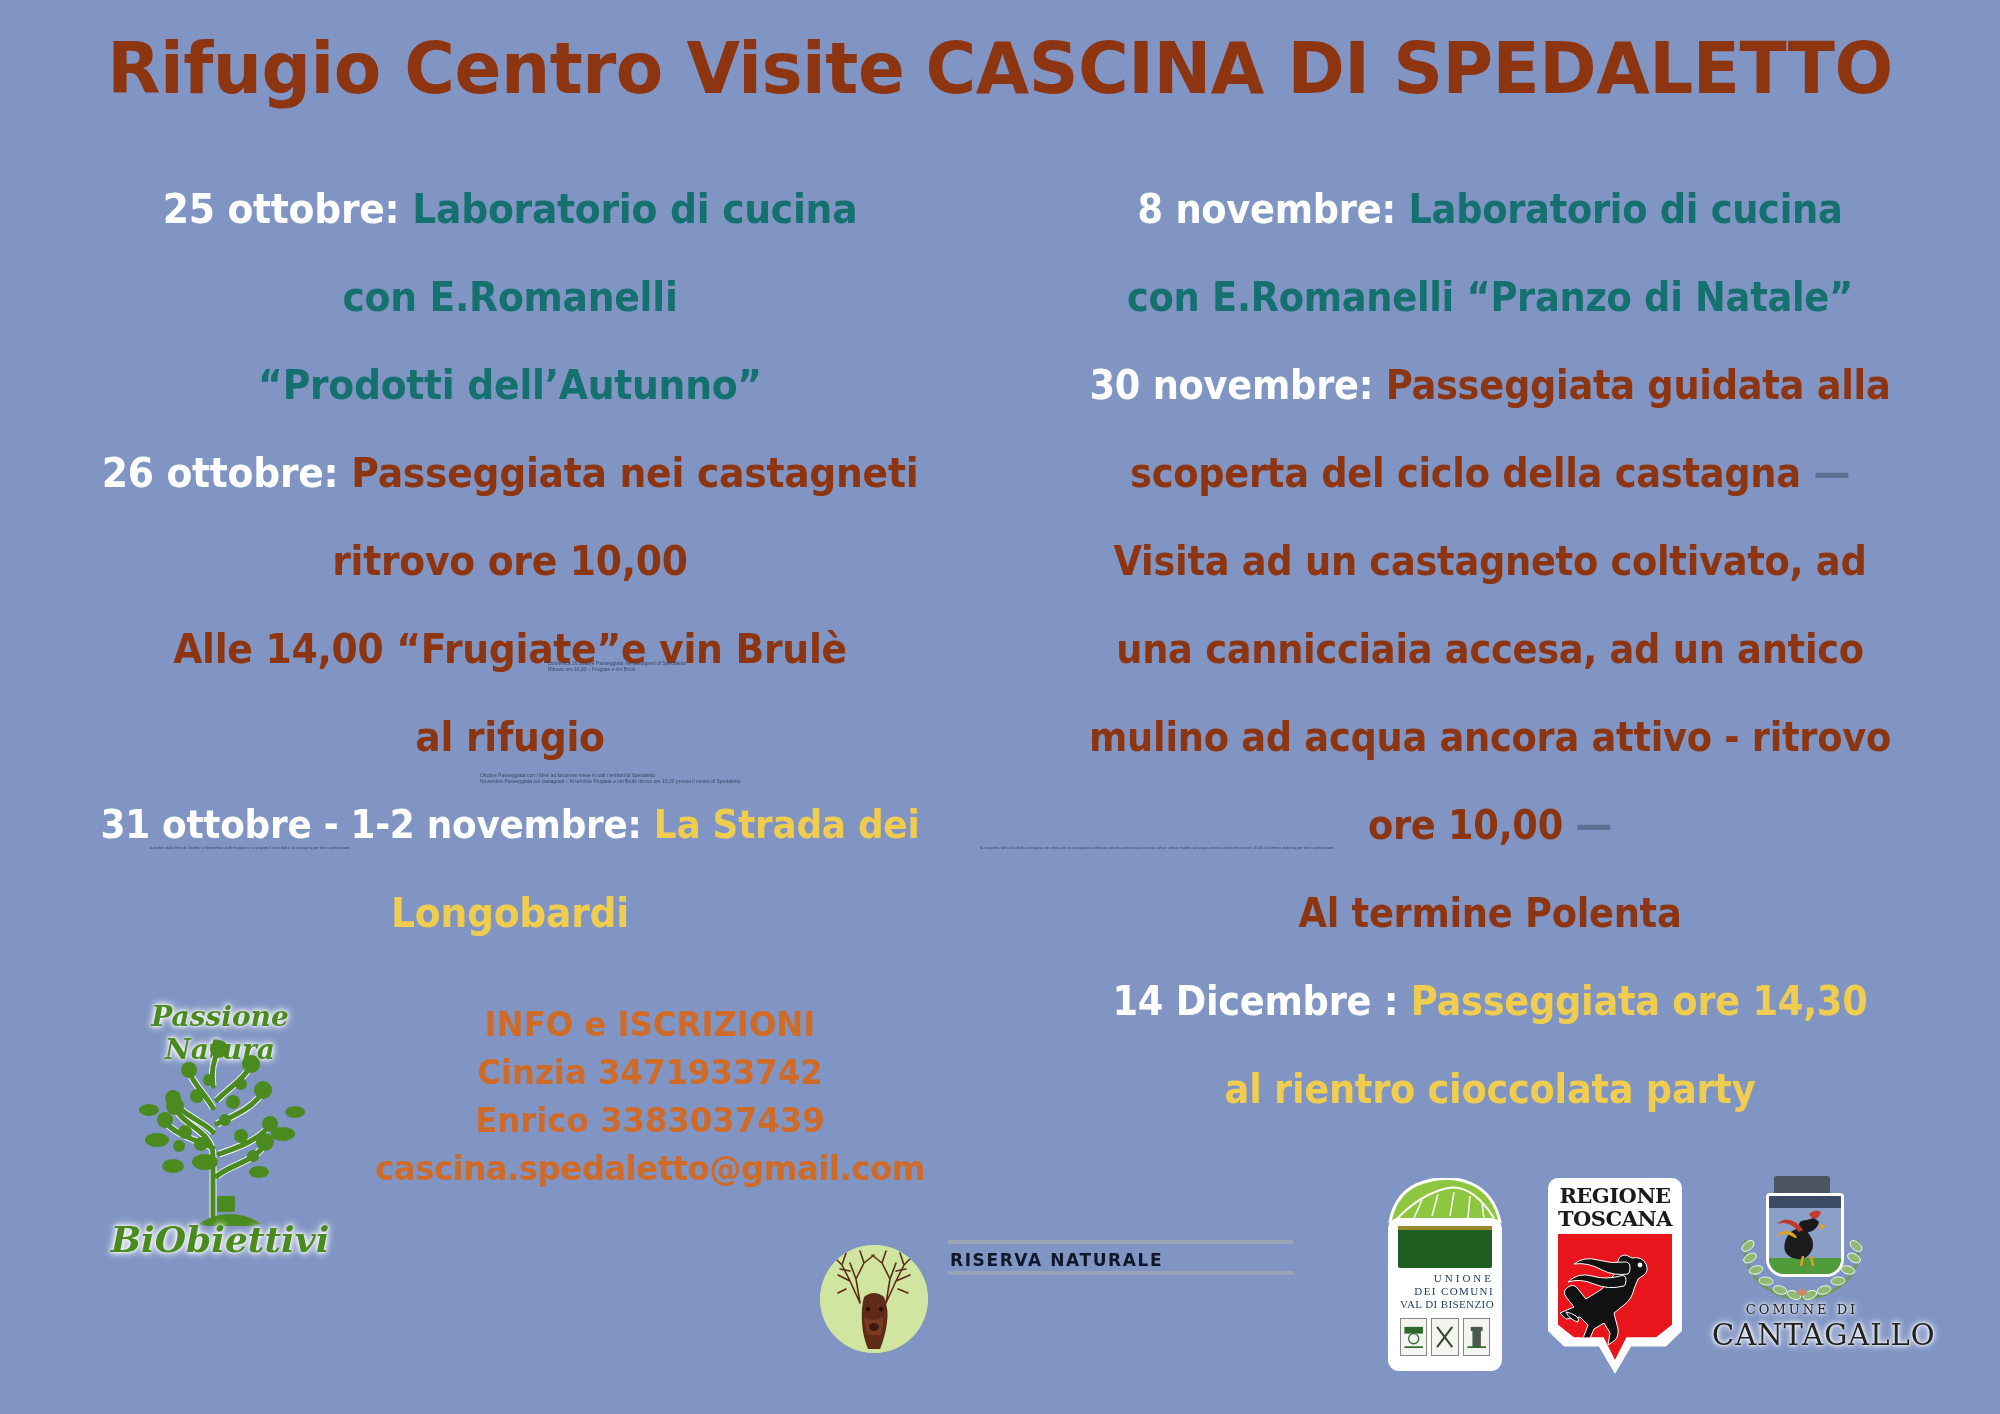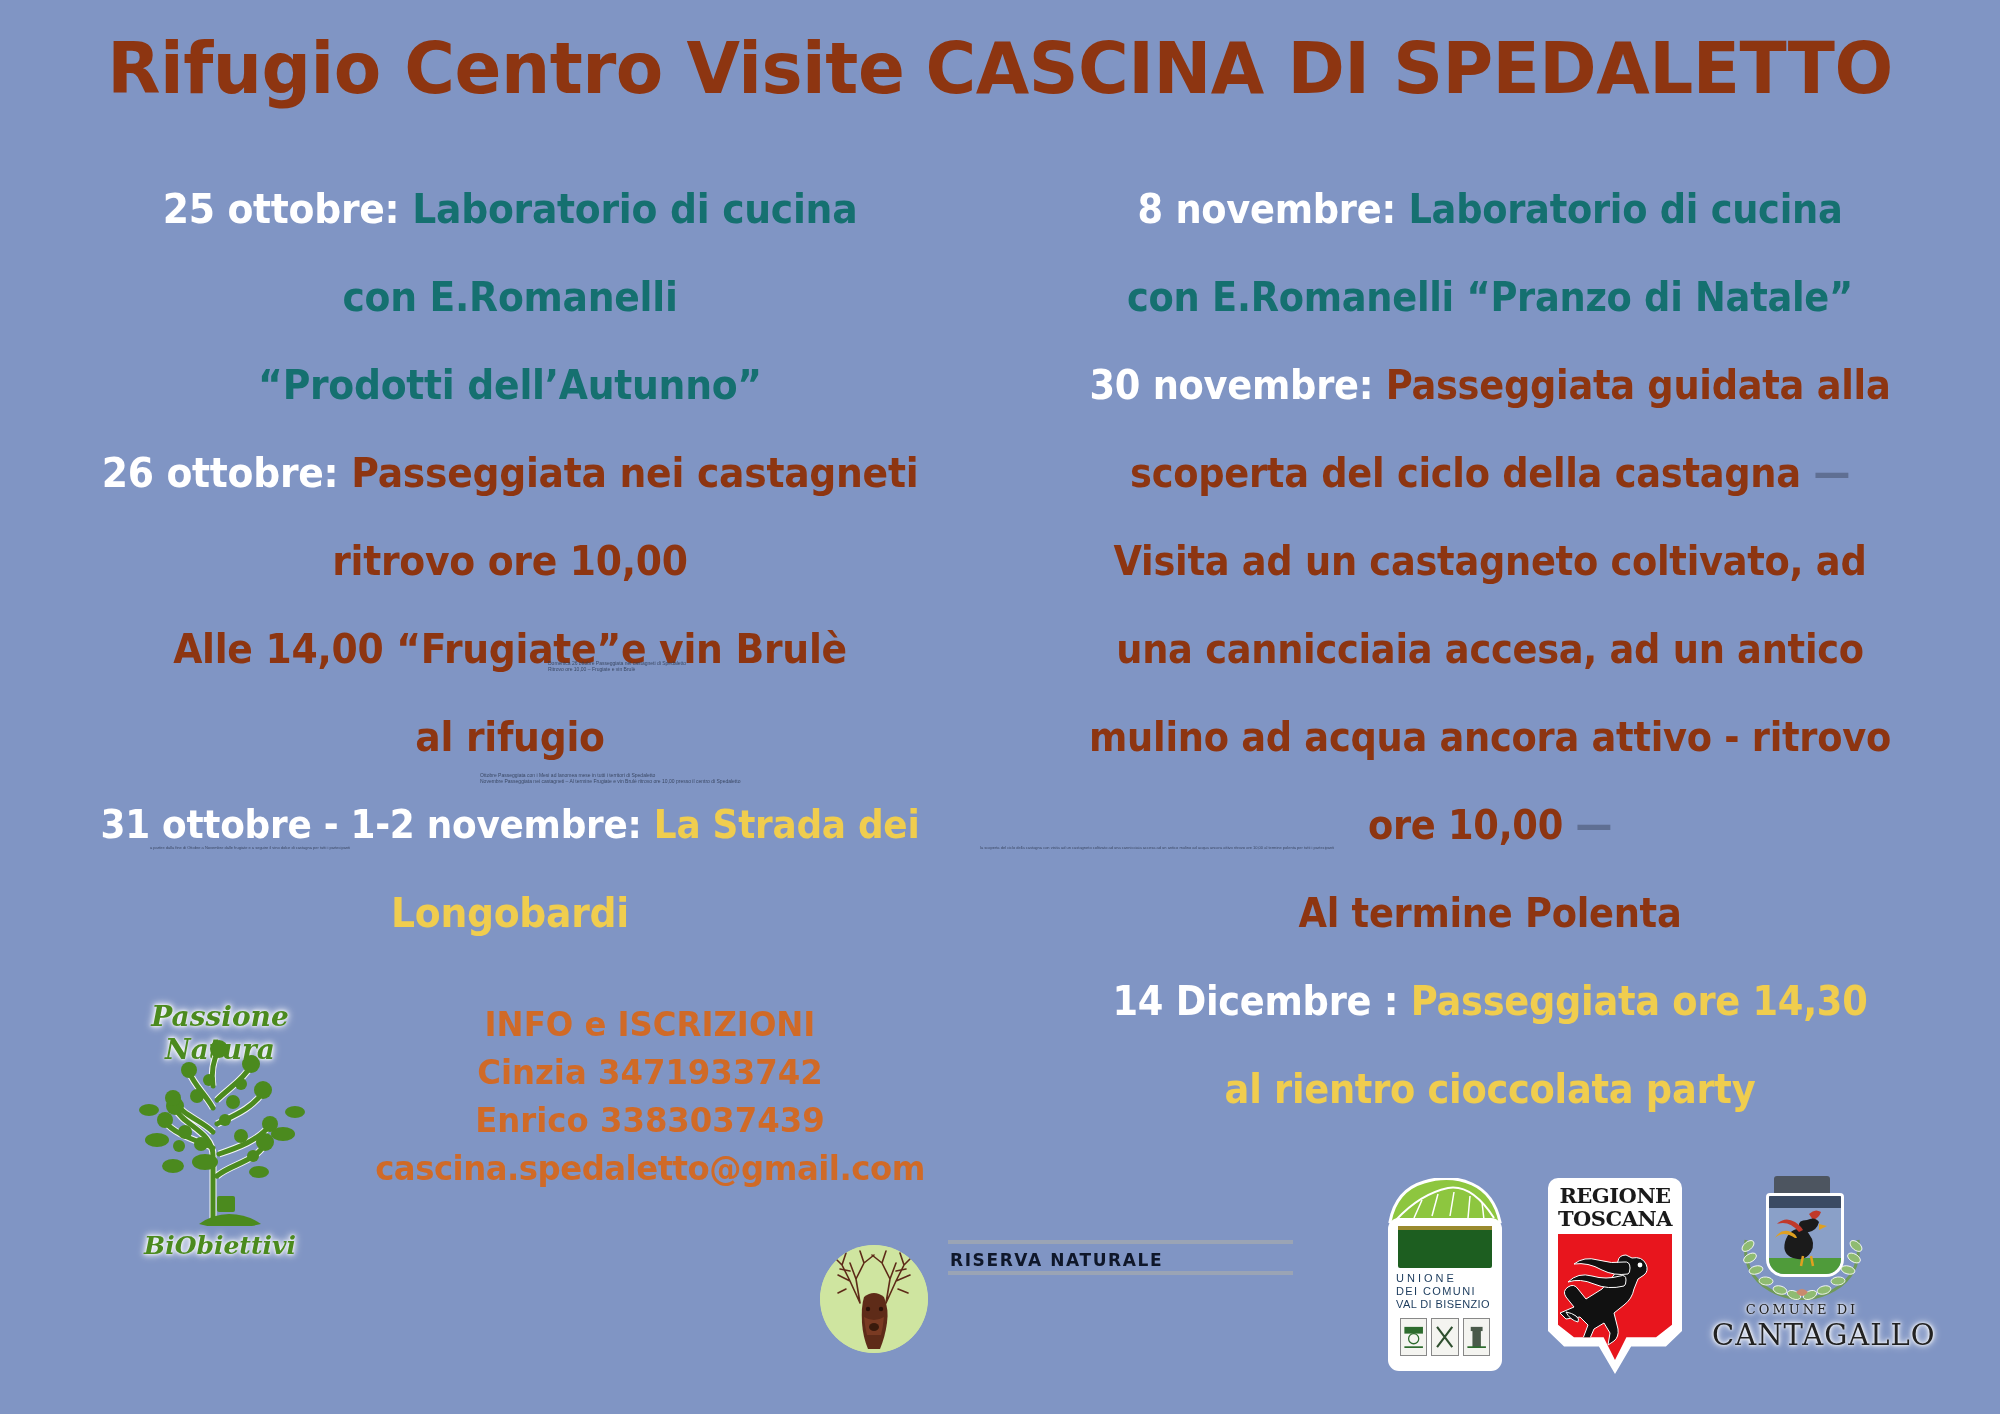--- a/index.html
+++ b/index.html
@@ -77,21 +77,21 @@
   
   .pn-logo{position:absolute;left:95px;top:1000px;width:250px;height:260px;}
   .pn-top,.pn-bot{
     position:absolute;left:0;width:250px;text-align:center;
     font-family:"DejaVu Serif","Liberation Serif",serif;
     font-style:italic;font-weight:bold;
     color:#4b8a1e;
     text-shadow:0 0 6px #ffffff,0 0 10px #ffffff,0 0 3px #ffffff;
   }
   .pn-top{top:0;font-size:28px;}
-  .pn-bot{bottom:0;font-size:25px;}
+  .pn-bot{bottom:0;font-size:36px;}
   .pn-tree{position:absolute;left:18px;top:36px;width:214px;height:190px;}
 
   
   .ris{position:absolute;left:820px;top:1240px;width:480px;height:120px;}
   .ris-circle{position:absolute;left:0;top:5px;width:108px;height:108px;border-radius:50%;
     background:#cfe5a0;overflow:hidden;}
   .ris-txtwrap{position:absolute;left:128px;top:0px;width:350px;}
   .ris-rule{height:4px;background:#9aa4b5;width:345px;}
   .ris-sub{
     font-family:"DejaVu Sans","Liberation Sans",sans-serif;font-weight:bold;
@@ -100,22 +100,22 @@
     font-family:"DejaVu Sans","Liberation Sans",sans-serif;font-weight:bold;
     font-size:31px;color:#2d3a4a;margin:0 0 6px 1px;letter-spacing:-0.3px;}
 
   
   .uc{position:absolute;left:1386px;top:1178px;width:118px;height:195px;}
   .uc-leaf{position:absolute;left:-2px;top:0;width:122px;height:52px;}
   .uc-card{position:absolute;left:6px;top:44px;width:106px;height:145px;
     background:#fff;border-radius:7px;box-shadow:0 0 0 4px #fff;}
   .uc-green{position:absolute;left:6px;top:6px;width:94px;height:40px;background:#1d5e20;border-radius:2px;}
   .uc-stripe{position:absolute;left:6px;width:94px;height:4px;}
-  .uc-t{position:absolute;left:4px;width:98px;text-align:left;
-    font-family:Liberation Sans, sans-serif;color:#1a3a5c;}
+  .uc-t{position:absolute;left:4px;width:98px;text-align:right;
+    font-family:Liberation Serif, serif;color:#1a3a5c;}
   .uc-t1{top:50px;font-size:11px;letter-spacing:3px;}
   .uc-t2{top:63px;font-size:11px;letter-spacing:1.4px;}
   .uc-t3{top:76px;font-size:11px;letter-spacing:0.4px;}
   .uc-shields{position:absolute;left:8px;top:96px;width:90px;height:38px;display:flex;gap:4px;}
   .uc-sh{flex:1;border:1px solid #888;background:#f4f4f0;position:relative;overflow:hidden;}
 
   
   .rt{position:absolute;left:1548px;top:1178px;width:146px;height:196px;}
   .rt-white{position:absolute;left:0;top:0;width:134px;height:196px;background:#fff;
     border-radius:10px 10px 6px 6px;

